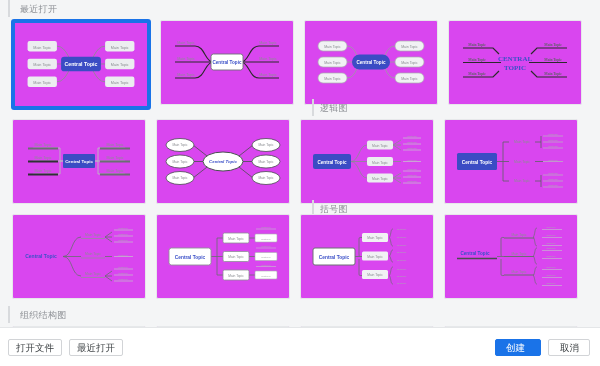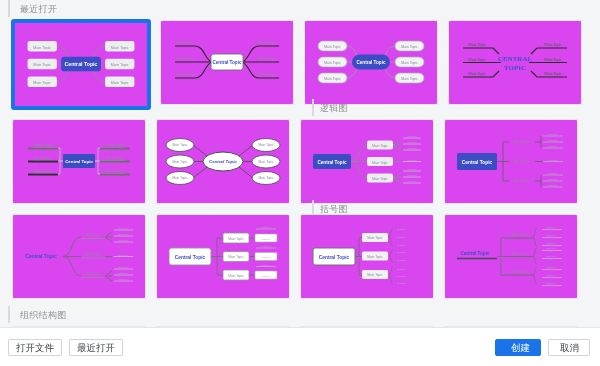--- a/index.html
+++ b/index.html
@@ -29,21 +29,21 @@
     background:#fff;border-top:1px solid #e4e6e8;
     display:flex;align-items:center;padding:0 8px;box-sizing:border-box;
   }
   .btn{
     font-size:9.5px;height:17px;line-height:15px;padding:0 7px;
     border:1px solid #d2d4d7;background:#fff;color:#3c4043;border-radius:2px;
     margin-right:7px;cursor:pointer;box-sizing:border-box;white-space:nowrap;
   }
   .spacer{flex:1;}
   .btn.primary{background:#1a73e8;border-color:#1a73e8;color:#fff;
-    min-width:46px;text-align:right;padding:0 10px;}
+    min-width:46px;text-align:left;padding:0 10px;}
   .btn.ghost{min-width:42px;text-align:right;padding:0 10px;margin-right:2px;}
   text{font-family:"Liberation Sans","DejaVu Sans",sans-serif;}
   .serif text{font-family:"Liberation Serif","DejaVu Serif",serif;}
 </style>
 </head>
 <body>
 
 <div class="dialog">
 
   <div class="gallery">

